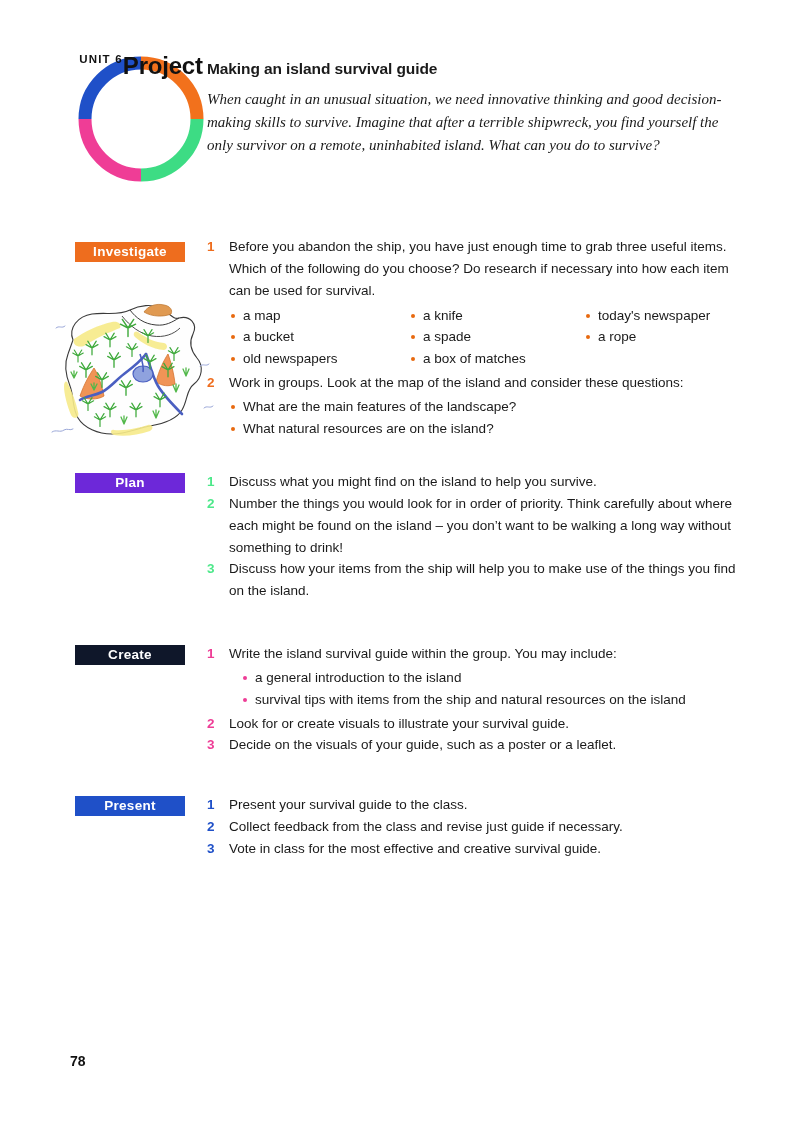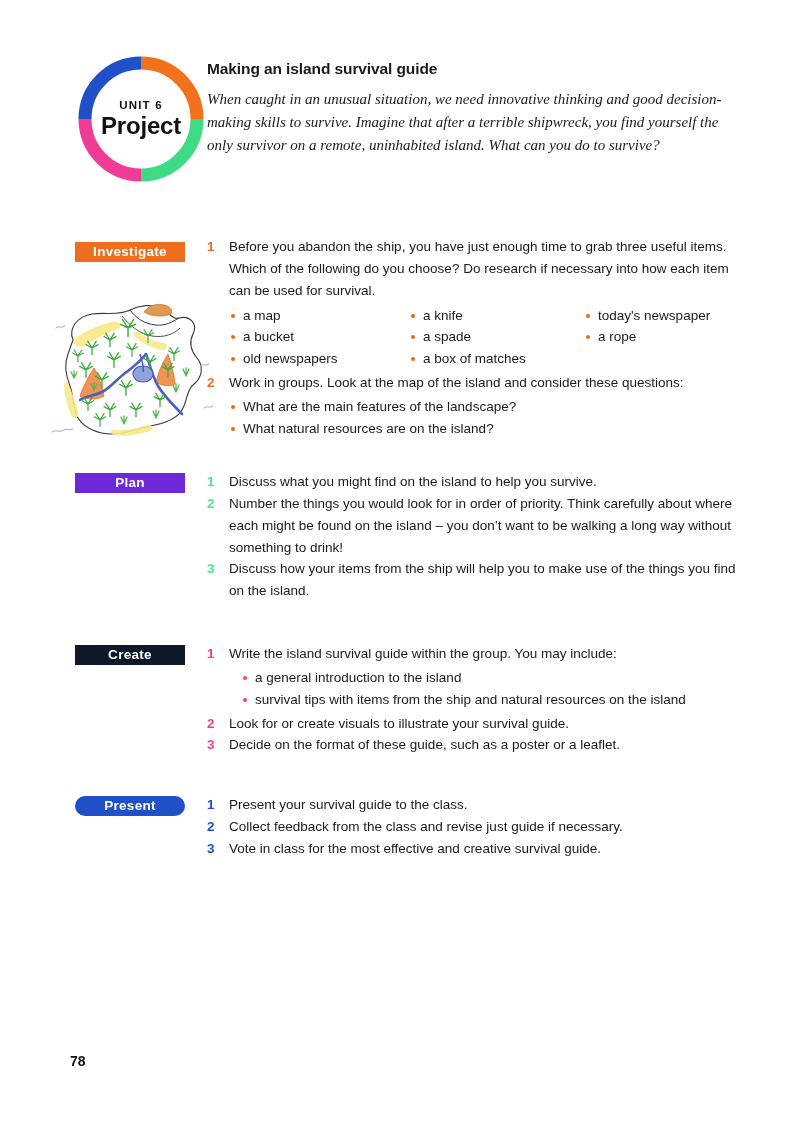--- a/index.html
+++ b/index.html
@@ -36,22 +36,22 @@
     position: absolute;
     left: 0; top: 0;
     width: 130px; height: 130px;
   }
   #unit-badge-inner {
     position: absolute;
     left: 0; top: 0;
     width: 130px;
     height: 130px;
     display: flex;
-    flex-direction: column;
-    align-items: center;
+    flex-direction: row;
+    align-items: flex-start;
     justify-content: center;
   }
   #unit-label {
     font-size: 11.5px;
     font-weight: bold;
     letter-spacing: 1.2px;
     color: #111;
     line-height: 1;
     margin-bottom: 3px;
   }
@@ -408,27 +408,27 @@
       <li>a general introduction to the island</li>
       <li>survival tips with items from the ship and natural resources on the island</li>
     </ul>
 
     <div class="step">
       <div class="step-num">2</div>
       <div class="step-text">Look for or create visuals to illustrate your survival guide.</div>
     </div>
     <div class="step">
       <div class="step-num">3</div>
-      <div class="step-text">Decide on the format of these guide, such as a poster or a leaflet.</div>
+      <div class="step-text">Decide on the visuals of your guide, such as a poster or a leaflet.</div>
     </div>
   </div>
 </div>
 
 <div class="section accent-present" id="sec-present" style="top:796px;">
-  <div class="badge" id="badge-present" style="top:0px;background:#1f50c8;border-radius:10px;">Present</div>
+  <div class="badge" id="badge-present" style="top:0px;background:#1f50c8;">Present</div>
 
   <div class="steps" style="top:-2px;">
     <div class="step">
       <div class="step-num">1</div>
       <div class="step-text">Present your survival guide to the class.</div>
     </div>
     <div class="step">
       <div class="step-num">2</div>
       <div class="step-text">Collect feedback from the class and revise just guide if necessary.</div>
     </div>

